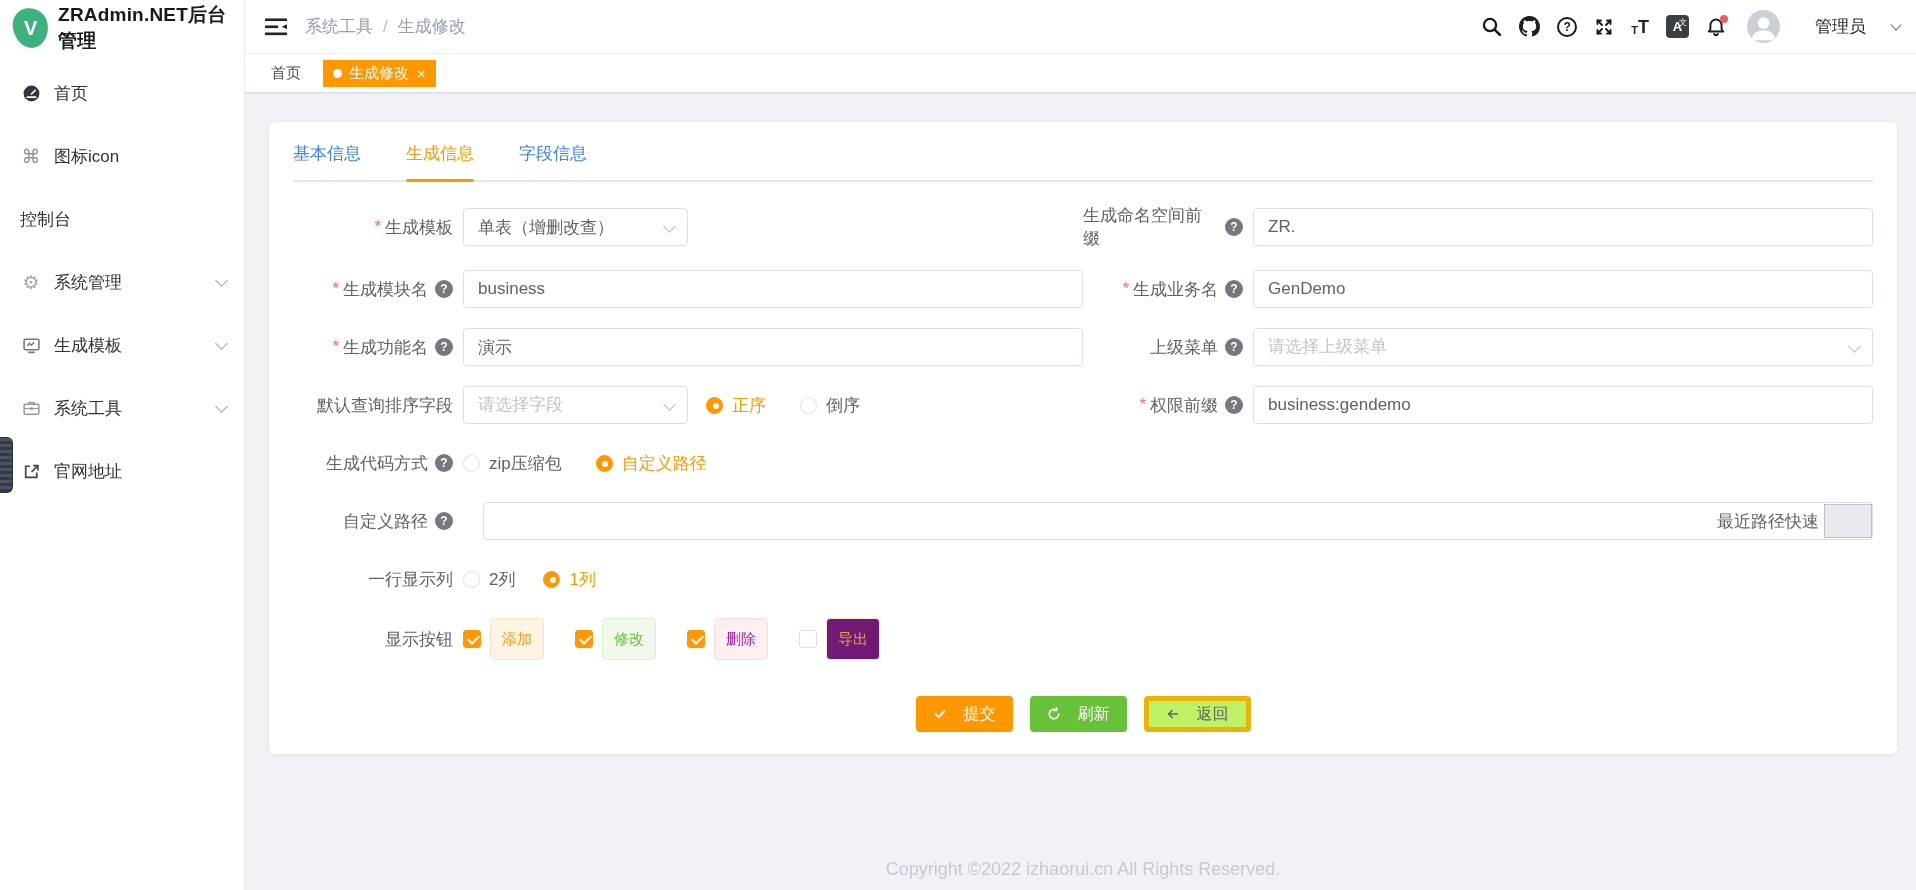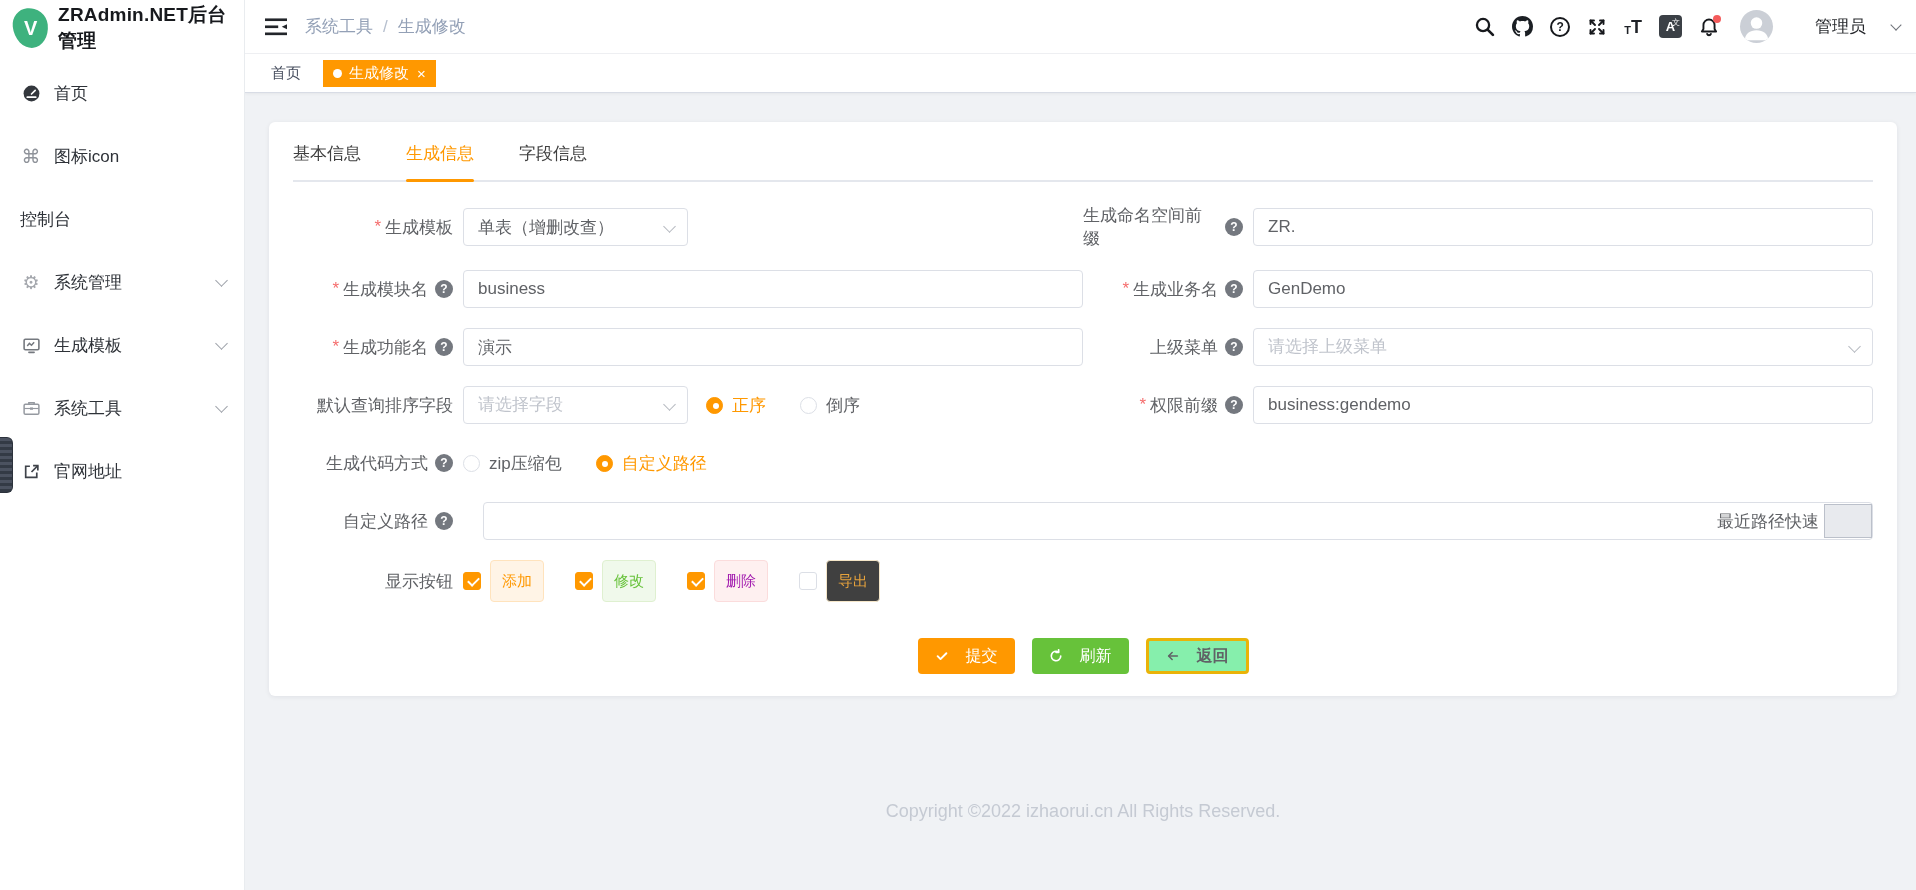--- a/index.html
+++ b/index.html
@@ -41,34 +41,34 @@
   .qcircle i { font-style:normal; font-weight:700; font-size:12px; color:#17191d; line-height:1; }
   .tsize { align-items:flex-end; }
   .tsize .t-small { font-style:normal; font-weight:700; font-size:11px; color:#1f2227; }
   .tsize .t-big { font-style:normal; font-weight:700; font-size:18px; color:#1f2227; line-height:1; }
   .langbox { width:23px; height:23px; background:#3b4046; border-radius:4px; position:relative; }
   .langbox b { color:#fff; font-size:13px; line-height:1; }
   .langbox i { font-style:normal; color:#fff; font-size:8px; position:absolute; top:2px; right:2px; }
   .bell { position:relative; }
   .bdot { position:absolute; top:-2px; right:-2px; width:8px; height:8px; background:#f45b5b; border-radius:50%; }
   .avatar { width:33px; height:33px; border-radius:50%; background:#cbcfd6; overflow:hidden; display:inline-flex; align-items:flex-end; justify-content:center; cursor:pointer; margin-left:4px; }
-  .uname { font-size:17px; color:#26282c; margin-left:25px; cursor:pointer; }
+  .uname { font-size:17px; color:#26282c; margin-left:18px; cursor:pointer; }
   .chev.sm { width:8px; height:8px; border-color:#6f737a; margin-left:9px; margin-top:-3px; cursor:pointer; }
   
   .tags-bar { height:39px; background:#fff; border-bottom:1px solid #d8dce5; box-shadow:0 1px 3px rgba(0,0,0,.05);
               display:flex; align-items:center; padding-left:26px; gap:22px; position:relative; z-index:2; }
   .tag { font-size:15px; color:#495060; cursor:pointer; }
   .tag.active { background:#ff9800; color:#fff; height:27px; display:inline-flex; align-items:center; padding:0 10px; gap:7px; }
   .tag.active .dot { width:9px; height:9px; background:#fff; border-radius:50%; display:inline-block; }
   .tag.active .x { font-style:normal; font-size:15px; cursor:pointer; margin-left:1px; }
   
   .content { padding:29px 19px 0 24px; }
   .card { background:#fff; border-radius:6px; box-shadow:0 1px 5px rgba(0,21,41,.07); padding:20px 24px 22px 24px; }
   .tabs { display:flex; border-bottom:2px solid #e4e7ed; }
-  .tab { font-size:17px; color:#404040; padding-bottom:15px; margin-right:45px; cursor:pointer; position:relative; }
+  .tab { font-size:17px; color:#3b82f6; padding-bottom:15px; margin-right:45px; cursor:pointer; position:relative; }
   .tab.active { color:#ff9800; }
   .tab.active::after { content:""; position:absolute; left:0; right:0; bottom:-2px; height:3px; background:#ff9800; border-radius:2px; }
   .form { padding-top:22px; }
   .form-row { display:flex; margin-bottom:20px; min-height:38px; }
   .form-col { flex:1; display:flex; align-items:center; }
   .f-label { width:160px; flex-shrink:0; display:flex; align-items:center; justify-content:flex-end; font-size:17px; color:#606266; }
   .star { color:#f56c6c; margin-right:4px; font-size:17px; }
   .help { width:18px; height:18px; border-radius:50%; background:#74787f; color:#fff; font-size:12px; font-weight:700;
           display:inline-flex; align-items:center; justify-content:center; margin-left:7px; flex-shrink:0; cursor:pointer; }
   .f-control { display:flex; align-items:center; margin-left:10px; }
@@ -90,33 +90,33 @@
   
   .cb-group { display:inline-flex; align-items:center; margin-right:31px; }
   .cbx { width:18px; height:18px; border:1px solid #dcdfe6; border-radius:3px; background:#fff; display:inline-block; position:relative; cursor:pointer; }
   .cbx.checked { background:#ff9800; border-color:#ff9800; }
   .cbx.checked::after { content:""; position:absolute; left:5.5px; top:2px; width:5px; height:9px;
        border-right:2px solid #fff; border-bottom:2px solid #fff; transform:rotate(45deg); }
   .pill { height:42px; display:inline-flex; align-items:center; padding:0 11px; border-radius:4px; font-size:15px; margin-left:9px; }
   .pill-add    { color:#ff9800; background:#fff4e6; border:1px solid #ffe3bd; }
   .pill-edit   { color:#67c23a; background:#f0f9eb; border:1px solid #dff0d0; }
   .pill-delete { color:#a21caf; background:#fef0f0; border:1px solid #fbdcdc; }
-  .pill-export { color:#e6a23c; background:#404040; border:1px solid #f5e6c9; }
+  .pill-export { color:#e6a23c; background:#701a75; border:1px solid #f5e6c9; }
   
   .pathwrap { position:relative; display:inline-flex; align-items:center; margin-left:10px; width:1410px;padding-left:20px; }
   .pathwrap .inp { width:100%; padding-right:180px; }
   .quick { position:absolute; right:54px; font-size:17px; color:#606266; white-space:nowrap; cursor:pointer; }
   .graybox { position:absolute; right:1px; width:48px; height:34px; background:#e8eaee; border:1px solid #bbc0ca; cursor:pointer; }
   
   .btn-row { display:flex; justify-content:center; gap:17px; margin-top:36px; }
   .btn { height:36px; display:inline-flex; align-items:center; gap:17px; padding:0 17px; border-radius:4px;
          font-size:16px; border:none; cursor:pointer; font-family:inherit; }
   .btn-submit { background:#ff9800; color:#fff; }
   .btn-refresh { background:#67c23a; color:#fff; }
-  .btn-back { background:#86efac; color:#606266; border:3px solid #eab308;font-weight:bold; }
+  .btn-back { background:#bef264; color:#606266; border:5px solid #eab308; }
   
   .footer { margin-top:105px; text-align:center; font-size:18px; color:#c5cad3; }
 </style>
 </head>
 <body>
 
 <aside class="sidebar">
   <div class="logo">
     <div class="logo-mark">
         <span>V</span>
@@ -406,20 +406,37 @@
             <span>自定义路径</span>
             <span class="help">?</span>
           </label>
           <div class="pathwrap">
             <input class="inp" readonly="" value="" style="">
             <span class="quick">最近路径快速</span>
             <span class="graybox"></span>
           </div>
         </div>
 
+        <div class="form-row">
+          <div class="form-col">
+            <label class="f-label">
+              <span>一行显示列</span>
+            </label>
+            <div class="f-control">
+              <span class="radio" style="margin-right:28px;">
+                <i class="rdot"></i>
+                <span class="rlabel">2列</span>
+              </span>
+              <span class="radio checked">
+                <i class="rdot"></i>
+                <span class="rlabel">1列</span>
+              </span>
+            </div>
+          </div>
+        </div>
 
         <div class="form-row">
           <div class="form-col">
             <label class="f-label">
               <span>显示按钮</span>
             </label>
             <div class="f-control">
               <span class="cb-group">
                 <span class="cbx checked"></span>
                 <span class="pill pill-add">添加</span>

